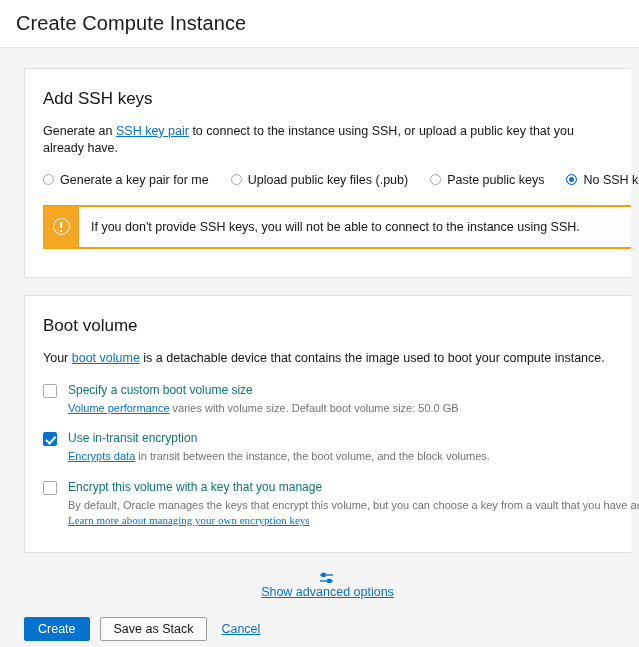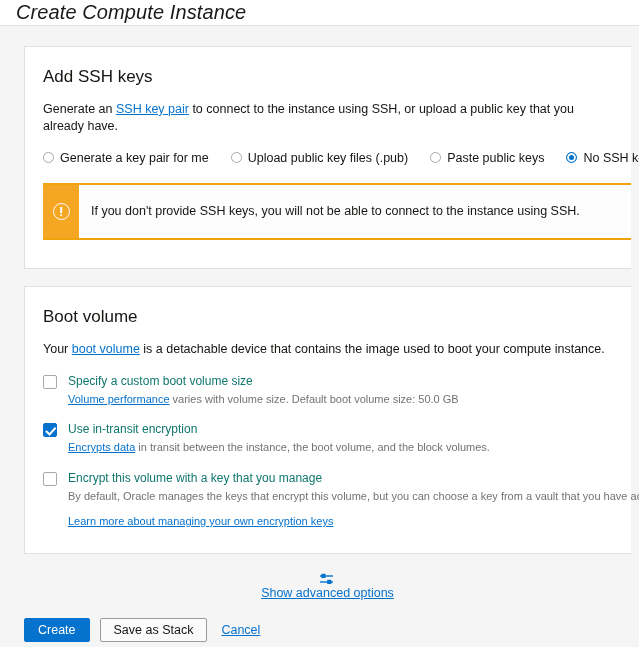--- a/index.html
+++ b/index.html
@@ -12,28 +12,27 @@
     background: #f5f5f5;
     font-family: "Liberation Sans", sans-serif;
     font-size: 13px;
     color: #161512;
     overflow: hidden;
     position: relative;
   }
 
   
   #title-bar {
-    height: 26px;
+    height: 48px;
     background: #ffffff;
     border-bottom: 1px solid #e4e4e4;
     display: flex;
     align-items: center;
     padding: 0 0 0 16px;
     box-sizing: border-box;
-    font-style: italic;
   }
   #title-bar .title-text {
     font-size: 20px;
     font-weight: 400;
     color: #1a1a1a;
     letter-spacing: 0.1px;
   }
 
   
   #page-body {
@@ -114,21 +113,21 @@
 
   
   .warn-banner {
     display: flex;
     align-items: stretch;
     border-top: 2px solid #f0a30a;
     border-bottom: 2px solid #f0a30a;
     background: #fdfdfd;
     margin-left: 0;
     margin-right: -24px;
-    height: 57px;
+    height: 44px;
     box-sizing: border-box;
   }
   .warn-icon-box {
     width: 36px;
     background: #f5a623;
     display: flex;
     align-items: center;
     justify-content: center;
     flex: none;
   }
@@ -210,21 +209,21 @@
     line-height: 1.25;
   }
   .check-sub {
     font-size: 11px;
     color: #737373;
     margin-top: 3px;
     line-height: 1.35;
     white-space: nowrap;
   }
   .check-sub a.link { font-size: 11px; }
-  .check-sub-line2 { margin-top: 10px; }
+  .check-sub-line2 { margin-top: 0; font-family: Liberation Serif, serif; }
 
   
   #advanced-row {
     display: flex;
     align-items: center;
     margin: 18px 0 4px 16px;
     cursor: pointer;
     flex-direction: column;
   }
   .sliders-icon {

